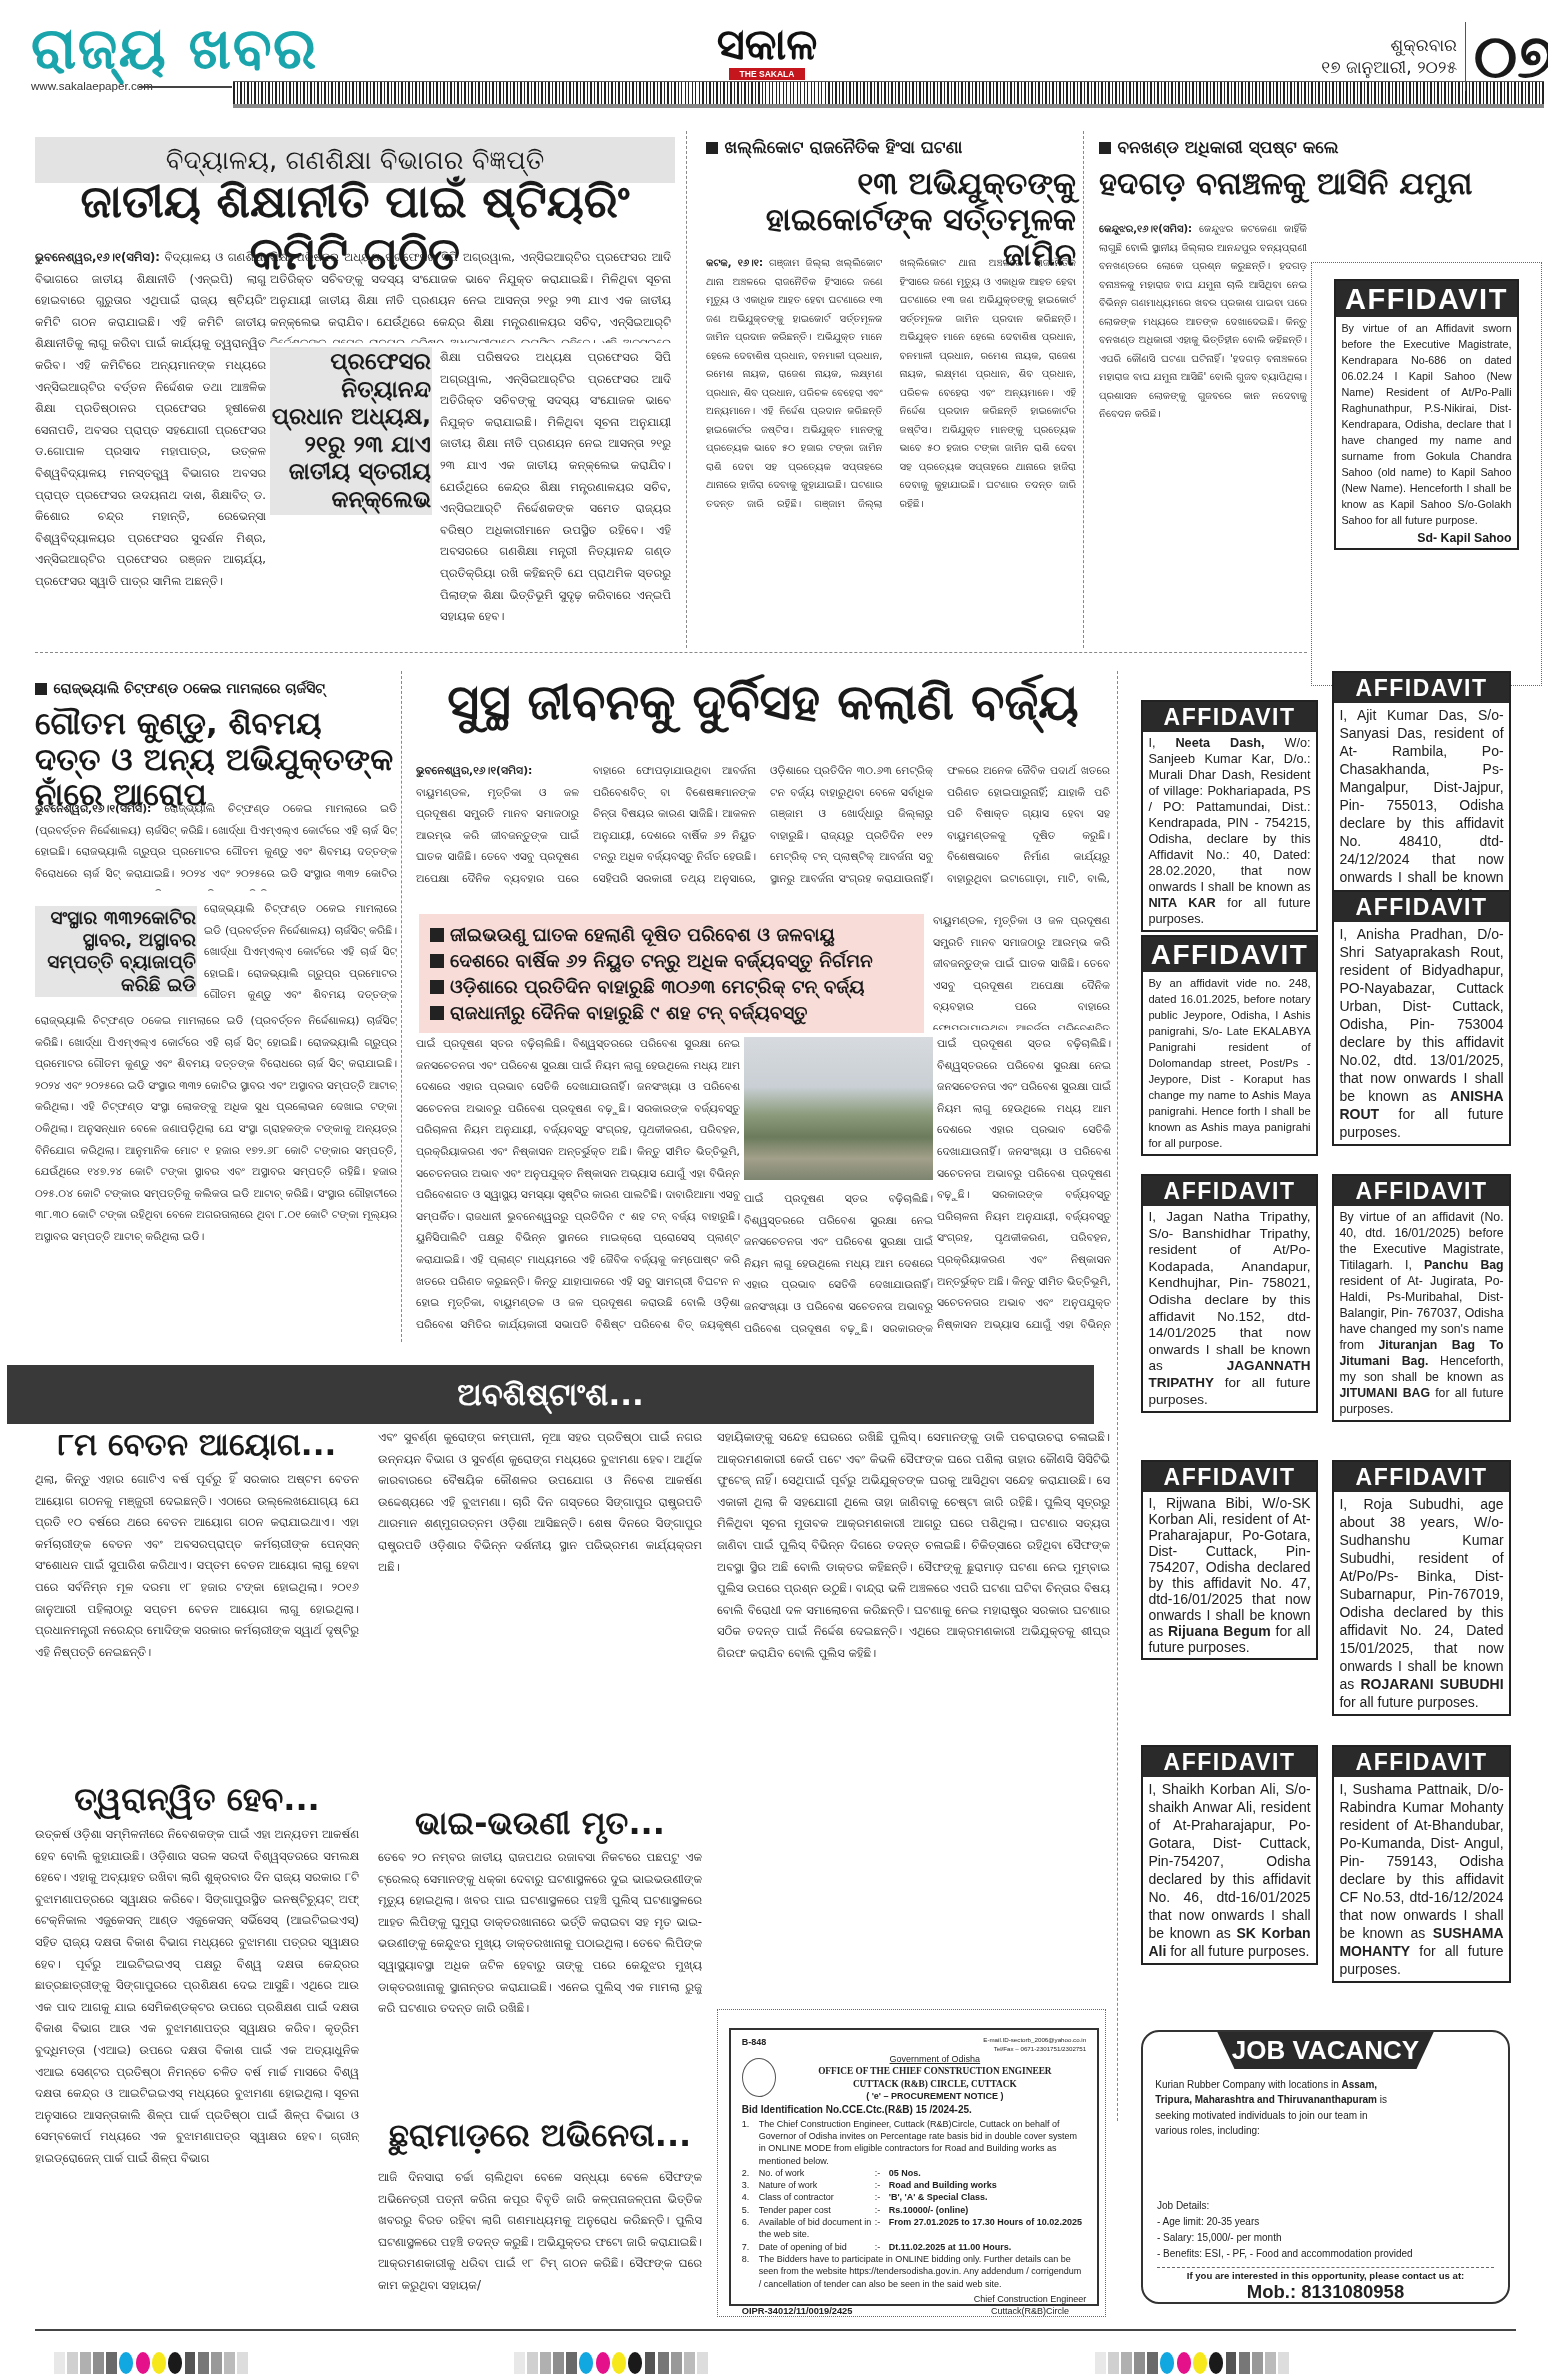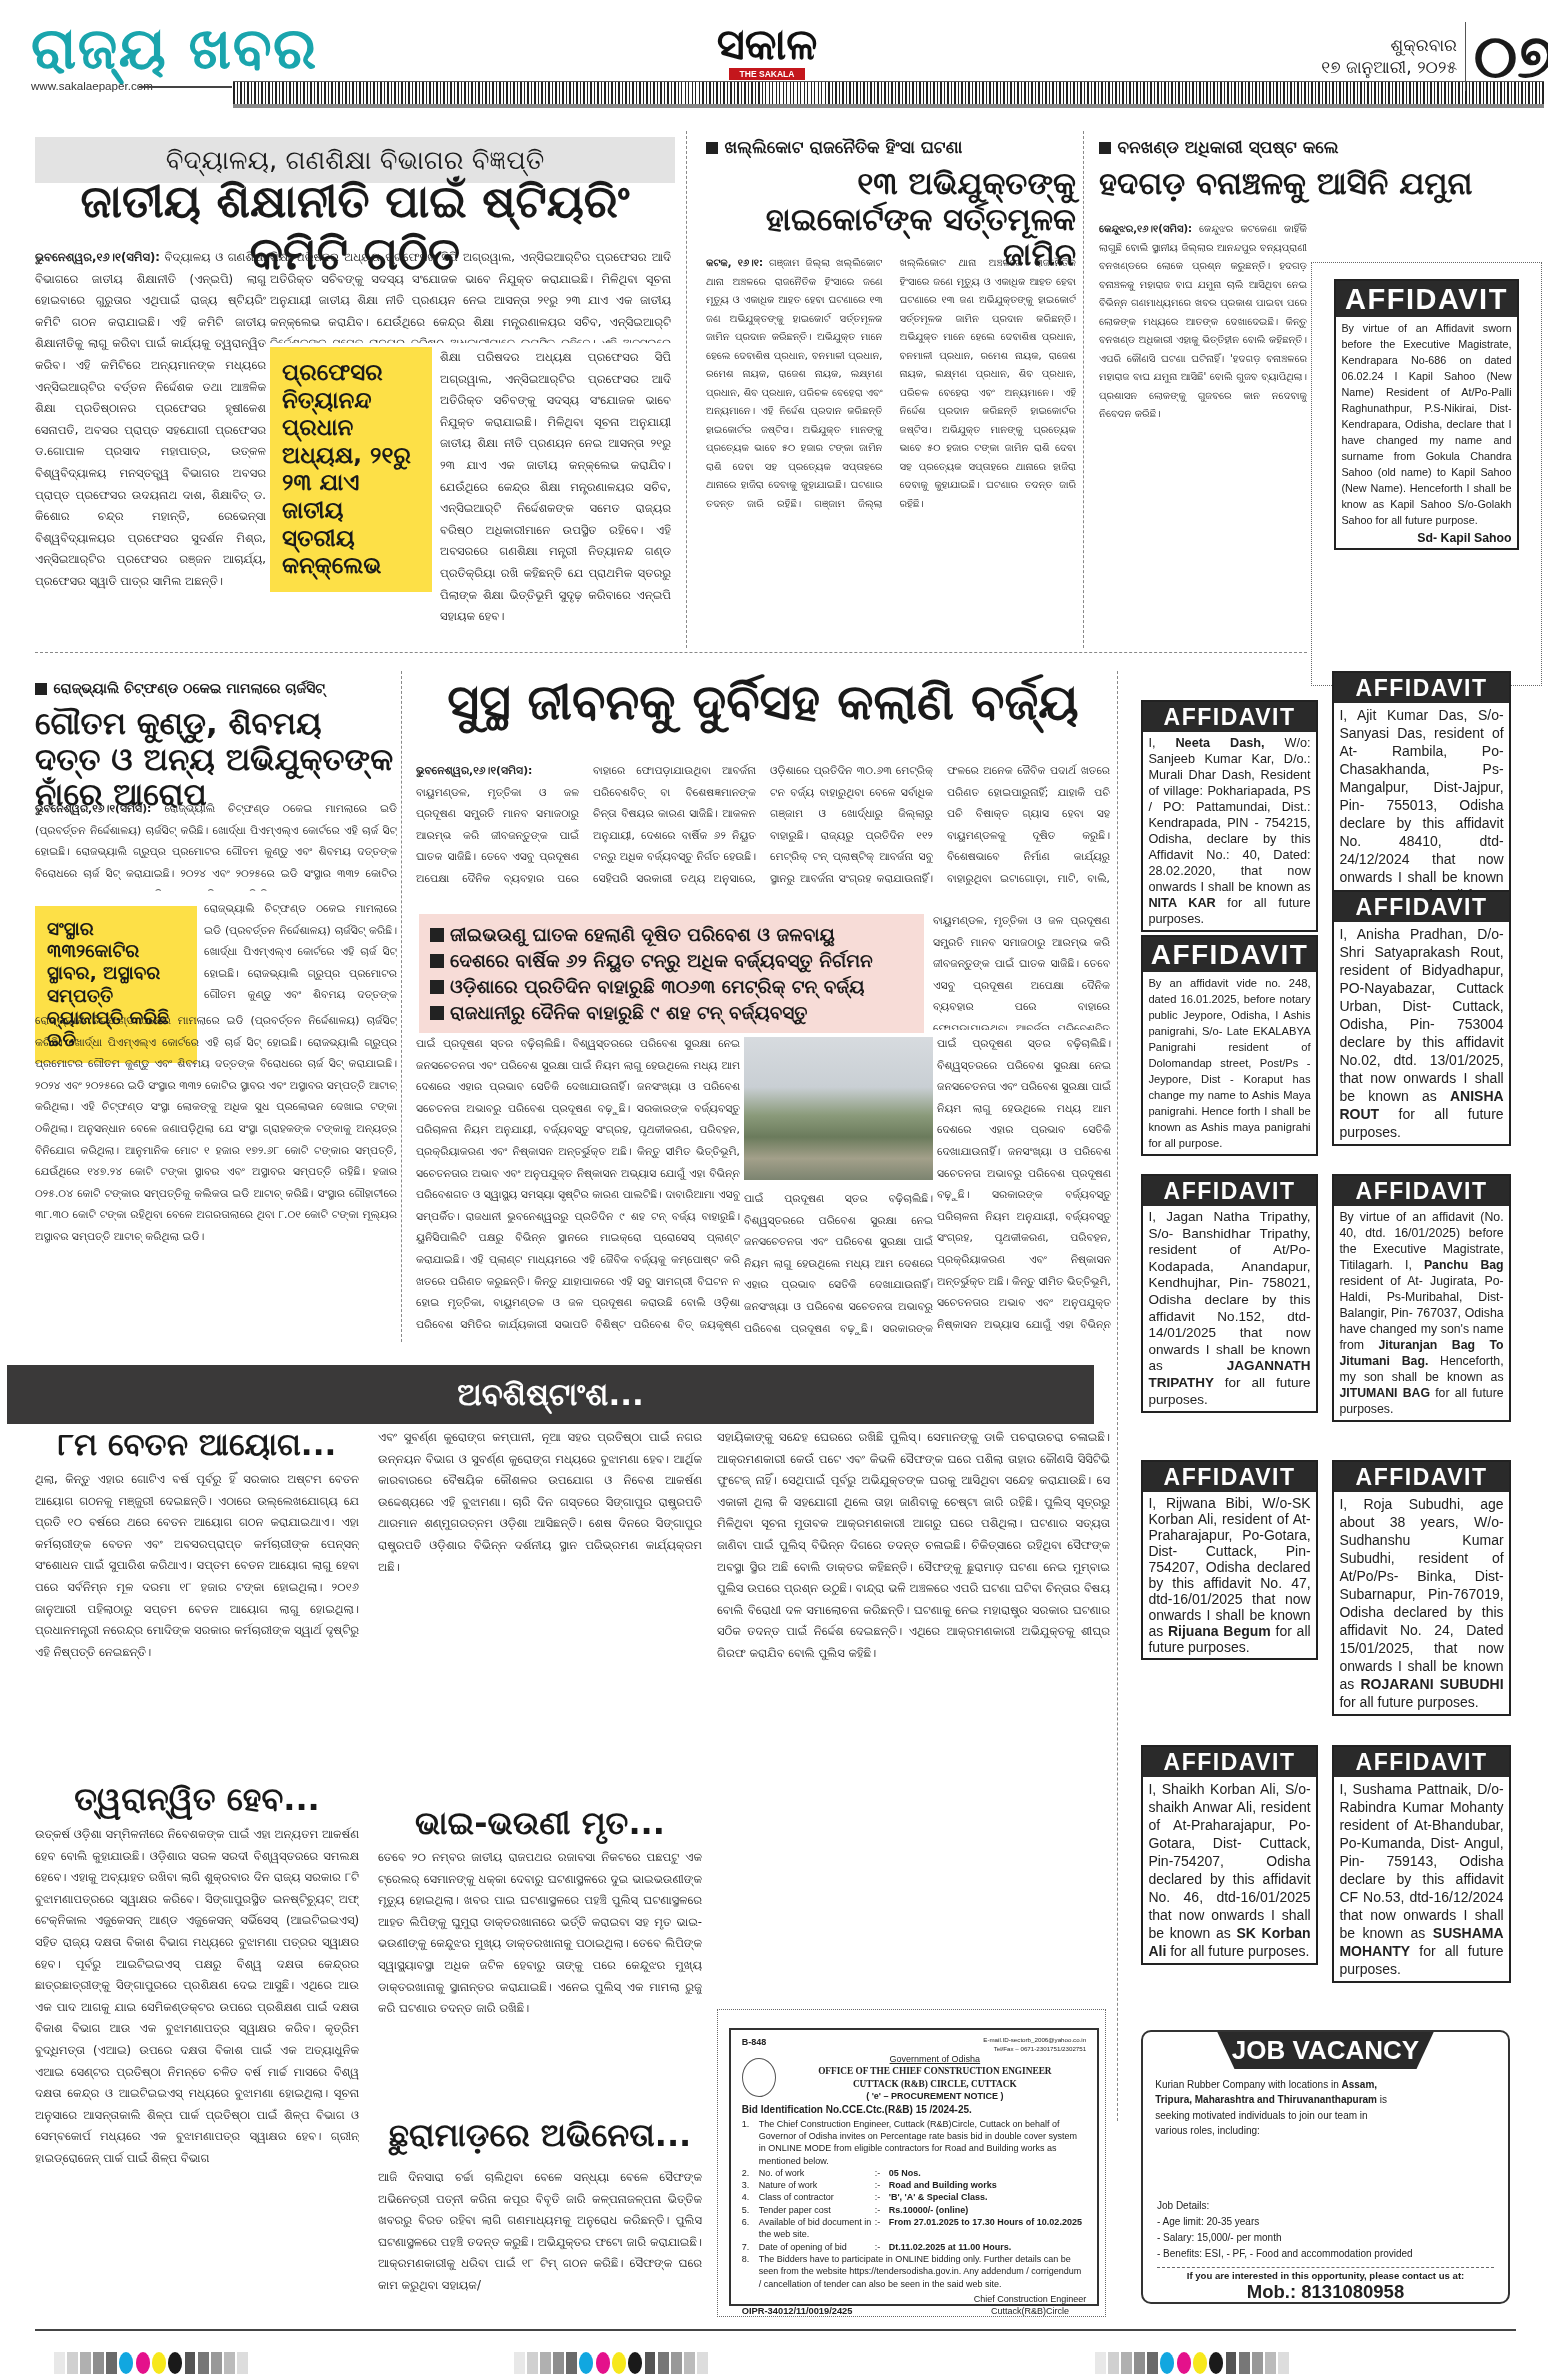--- a/index.html
+++ b/index.html
@@ -18,38 +18,38 @@
 .dash-h{border-top:1.5px dashed #888}
 .dot-box{border:1.5px dotted #666}
 .kicker-box{background:#e3e3e3;text-align:center;font-size:26px;padding:7.7px 0}
 .hl{font-weight:bold;line-height:1.15}
 .kicker{font-size:17px;font-weight:bold}
 .kicker:before{content:"";display:inline-block;width:12.3px;height:12.3px;background:#222;margin-right:6.2px;vertical-align:middle}
 .body-text{font-size:11.6px;line-height:21.6px;text-align:justify;color:#222}
 .body-text b{font-weight:bold}
 .cols2{column-count:2;column-gap:17px}
 .cols4{column-count:4;column-gap:14px}
-.pull{background:#fde047;text-align:left;font-size:26px;font-weight:bold;padding:12px;line-height:1.2}
+.pull{background:#e5e5e5;text-align:right;font-size:26px;font-weight:bold;padding:1px;line-height:1.2}
 .pull-small{font-size:20px}
 .points{background:#f7dcd7;padding:7.7px 10.8px}
 .points div{font-size:18.5px;font-weight:bold;line-height:26px}
 .points div:before{content:"";display:inline-block;width:14px;height:14px;background:#222;margin-right:6.2px;vertical-align:-1.5px}
 .photo{background:linear-gradient(180deg,#d7dbdf 0%,#c9cfd4 35%,#8a9a7a 55%,#6b7b5c 70%,#a3a08a 85%,#7c8470 100%)}
 .section-bar{background:#3a3939;color:#fff;text-align:center;font-size:31px;font-weight:bold;padding:10.8px 0}
 .aff{border:2.3px solid #222;background:#fff;font-family:"Liberation Sans",sans-serif}
 .aff-head{background:#2a2a2a;color:#fff;text-align:center;font-weight:bold;font-size:23px;letter-spacing:1.5px;padding:1.5px 0;font-family:"Liberation Sans",sans-serif}
 .aff-body{padding:3.1px 5.4px;font-size:12.7px;line-height:16px;text-align:justify;color:#222}
 .aff-body b{font-weight:bold}
 .aff-sign{text-align:right;font-weight:bold;font-size:12.3px;padding:0 5.4px 3.1px}
 .tender{border:2.3px solid #333;background:#fff;font-family:"Liberation Sans",sans-serif;padding:6.2px 10.8px;font-size:9px;line-height:12.3px;color:#222}
 .tender .t-center{text-align:center}
 .tender .t-serif{font-family:"Liberation Serif",serif;font-weight:bold;font-size:11.6px}
 .tender table{border-collapse:collapse;width:100%}
 .tender td{vertical-align:top;padding:0}
-.job{border:2.3px solid #333;border-radius:10px;background:#fff;font-family:"Liberation Sans",sans-serif;padding:0 12.3px 7.7px;color:#222}
+.job{border:2.3px solid #333;border-radius:18px;background:#fff;font-family:"Liberation Sans",sans-serif;padding:0 12.3px 7.7px;color:#222}
 .job-title{background:#2a2a2a;color:#fff;font-weight:bold;font-size:26px;text-align:center;margin:0 62px 7.7px;padding:3.1px 0;clip-path:polygon(0 0,100% 0,92% 100%,8% 100%)}
 .job-role{font-size:20px;font-weight:bold;border-bottom:1.5px dashed #555;display:inline-block;margin:2.3px 0}
 .cmyk{display:flex;align-items:center;gap:2.3px}
 .cmyk span{display:inline-block;height:21.6px}
 .g{width:10.8px}
 .c-dot{width:14px;height:20px;border-radius:50%}
 </style>
 </head>
 <body>
 

